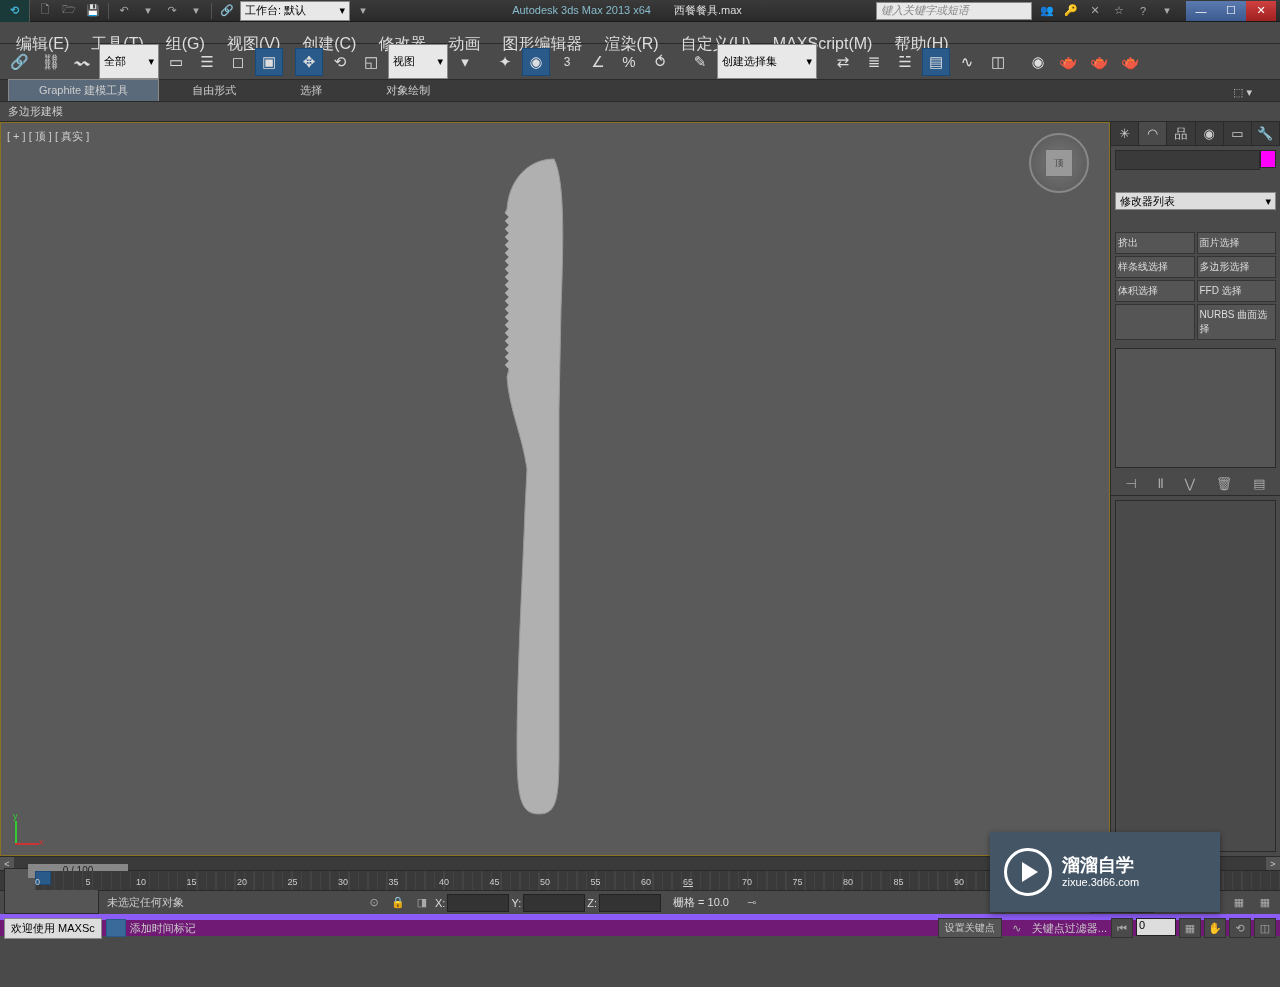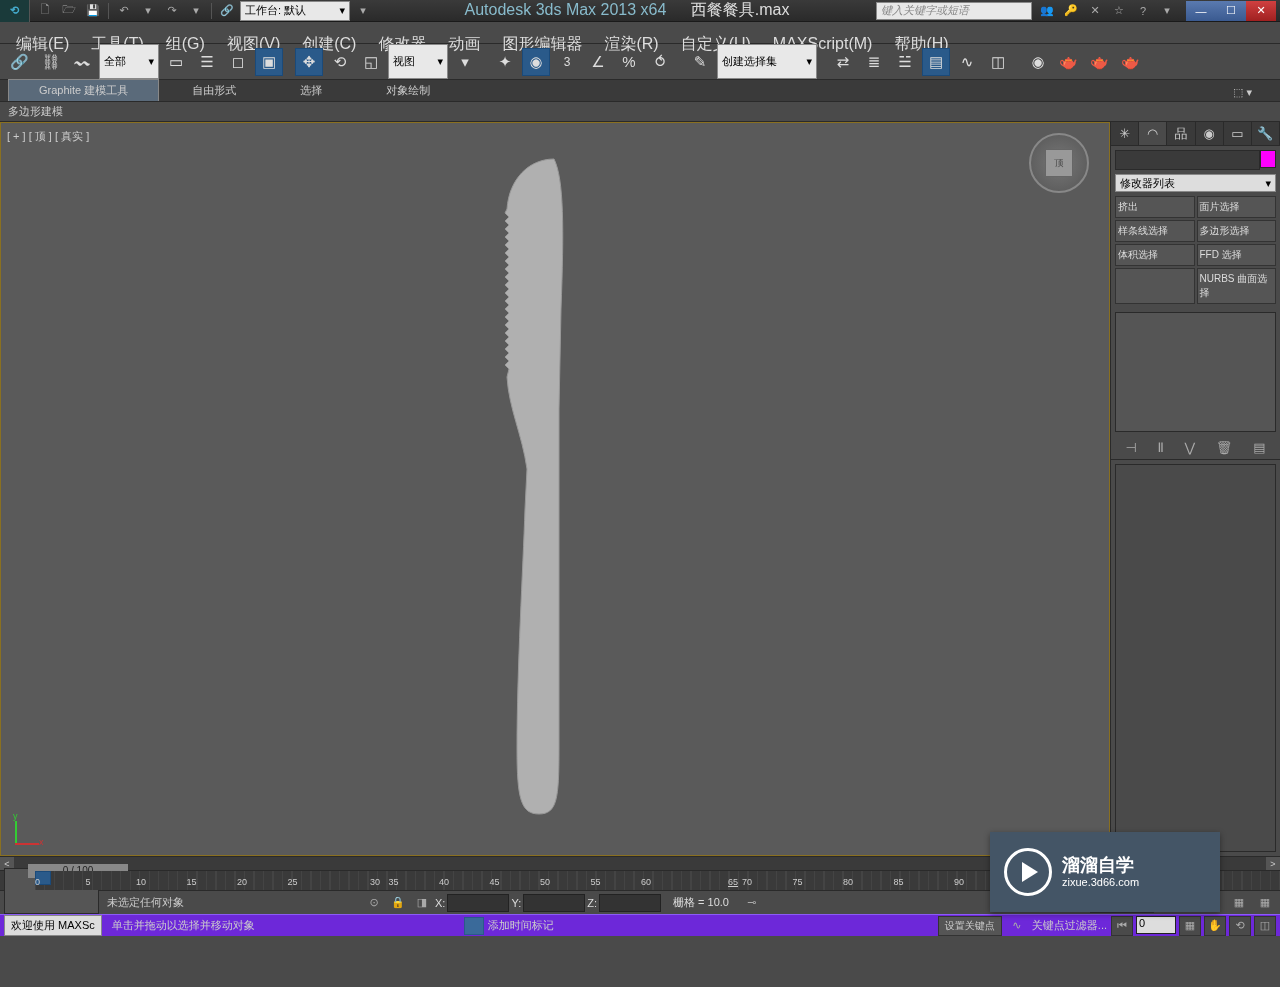--- a/index.html
+++ b/index.html
@@ -6,21 +6,21 @@
 body { width: 1280px; height: 987px; background: #4a4a4a; overflow: hidden; position: relative; font-size: 11px; color: #ccc; }
 
 
 .titlebar { height: 22px; background: linear-gradient(#3a3a3a, #2a2a2a); display: flex; align-items: center; border-bottom: 1px solid #1a1a1a; }
 .app-icon { width: 30px; height: 22px; background: #1a3a3a; display: flex; align-items: center; justify-content: center; color: #4ac; font-weight: bold; border-right: 1px solid #555; }
 .qat { display: flex; gap: 2px; padding: 0 4px; align-items: center; }
 .qat-btn { width: 22px; height: 18px; display: flex; align-items: center; justify-content: center; color: #aaa; cursor: pointer; }
 .qat-sep { width: 1px; height: 16px; background: #555; margin: 0 2px; }
 .workspace-dd { background: #e8e8e8; color: #000; border: 1px solid #888; height: 20px; padding: 8px 4px; display: flex; align-items: center; min-width: 110px; }
 .workspace-dd::after { content: "▾"; margin-left: auto; }
-.title-text { flex: 1; text-align: center; color: #bbb; font-size: 16px; }
+.title-text { flex: 1; text-align: center; color: #bbb; font-size: 11px; }
 .title-text .app { color: #8bc; }
 .title-text .file { color: #ddd; margin-left: 20px; }
 .search-box { background: #e8e8e8; border: 1px solid #888; height: 18px; width: 156px; padding: 0 4px; color: #888; font-style: italic; display: flex; align-items: center; }
 .titlebar-right { display: flex; gap: 2px; padding: 0 4px; align-items: center; }
 .tb-btn { width: 22px; height: 18px; display: flex; align-items: center; justify-content: center; color: #aaa; }
 .win-controls { display: flex; margin-left: 6px; }
 .win-btn { width: 30px; height: 20px; display: flex; align-items: center; justify-content: center; color: #fff; font-size: 11px; }
 .win-min { background: linear-gradient(#5a7ab0, #3a5a90); }
 .win-max { background: linear-gradient(#5a7ab0, #3a5a90); }
 .win-close { background: linear-gradient(#d04040, #a02020); }
@@ -59,21 +59,21 @@
 .knife-svg { position: absolute; left: 50%; top: 50%; transform: translate(-60%, -50%); }
 
 
 .cmd-panel { position: absolute; top: 122px; right: 0; width: 170px; bottom: 131px; background: #4a4a4a; border-left: 1px solid #2a2a2a; display: flex; flex-direction: column; }
 .cmd-tabs { height: 24px; display: flex; border-bottom: 1px solid #2a2a2a; background: #3a3a3a; }
 .cmd-tab { flex: 1; display: flex; align-items: center; justify-content: center; border-right: 1px solid #2a2a2a; cursor: pointer; font-size: 13px; }
 .cmd-tab.active { background: #4a4a4a; }
 .cmd-name { height: 20px; display: flex; margin: 4px; }
 .cmd-name-field { flex: 1; background: #3a3a3a; border: 1px solid #2a2a2a; }
 .cmd-color { width: 16px; height: 18px; background: #f0f; border: 1px solid #2a2a2a; }
-.cmd-modlist { margin: 0 4px; background: #ddd; color: #000; border: 1px solid #888; height: 18px; padding: 0 4px; display: flex; align-items: center; }
+.cmd-modlist { margin: 18px 4px; background: #ddd; color: #000; border: 1px solid #888; height: 18px; padding: 0 4px; display: flex; align-items: center; }
 .cmd-modlist::after { content: "▾"; margin-left: auto; }
 .cmd-btns { display: grid; grid-template-columns: 1fr 1fr; gap: 2px; padding: 4px; }
 .cmd-btn { background: #555; border: 1px solid #333; color: #ddd; padding: 3px 2px; font-size: 10px; cursor: pointer; }
 .cmd-stack { margin: 4px; height: 120px; background: #555; border: 1px solid #2a2a2a; }
 .cmd-stack-icons { display: flex; justify-content: space-around; padding: 4px; border-bottom: 1px solid #2a2a2a; }
 .cmd-stack-icons span { font-size: 13px; color: #aaa; }
 .cmd-scroll { flex: 1; background: #4a4a4a; margin: 4px; border: 1px solid #2a2a2a; }
 
 
 .bottom-area { position: absolute; bottom: 0; left: 0; right: 0; height: 131px; background: #4a4a4a; display: flex; flex-direction: column; }
@@ -92,21 +92,21 @@
 .status-selpanel { width: 95px; height: 46px; background: #555; border: 1px solid #2a2a2a; margin-top: -24px; }
 .status-text { flex: 0 0 260px; color: #ccc; padding: 0 6px; }
 .status-icon { width: 22px; height: 20px; display: flex; align-items: center; justify-content: center; color: #aaa; }
 .coord-label { color: #ddd; }
 .coord-box { width: 62px; height: 18px; background: #333; border: 1px solid #222; }
 .grid-text { color: #ddd; padding: 0 10px; }
 .key-area { margin-left: auto; display: flex; align-items: center; gap: 4px; }
 .key-btn { background: #555; border: 1px solid #333; padding: 2px 6px; font-size: 10px; margin-left: 34px; }
 .key-dd { background: #ddd; color: #000; border: 1px solid #888; height: 18px; width: 40px; padding: 0 2px; }
 
-.status-row2 { height: 22px; display: flex; align-items: center; background: #6d28d9; border-top: 1px solid #8b5cf6; gap: 4px; padding: 0 4px; }
+.status-row2 { height: 22px; display: flex; align-items: center; background: #701a75; border-top: 6px solid #8b5cf6; gap: 4px; padding: 0 4px; }
 .welcome-btn { background: #ddd; color: #000; padding: 2px 6px; border: 1px solid #888; }
 .hint-text { color: #ccc; flex: 1; padding: 0 6px; }
 .tag-btn { width: 20px; height: 18px; background: #3a6a9a; border: 1px solid #2a5a8a; }
 .right-icons { display: flex; gap: 3px; }
 .right-icons .status-icon { border: 1px solid #333; background: #4a4a4a; }
 
 
 .watermark { position: absolute; right: 60px; bottom: 75px; width: 230px; height: 80px; background: #456; display: flex; align-items: center; gap: 10px; padding: 0 14px; box-shadow: 0 2px 6px rgba(0,0,0,.4); }
 .wm-icon { width: 48px; height: 48px; border: 3px solid #fff; border-radius: 50%; display: flex; align-items: center; justify-content: center; }
 .wm-icon::after { content: ""; width: 0; height: 0; border-left: 16px solid #fff; border-top: 10px solid transparent; border-bottom: 10px solid transparent; margin-left: 4px; }
@@ -292,28 +292,28 @@
 
   <div class="ruler-row">
     <div class="ruler-icon">◧</div>
     <div class="ruler-track" id="ruler-track">
         <span class="tick-label" style="left: 0px;">0</span>
         <span class="tick-label" style="left: 50.5px;">5</span>
         <span class="tick-label" style="left: 101px;">10</span>
         <span class="tick-label" style="left: 151.5px;">15</span>
         <span class="tick-label" style="left: 202px;">20</span>
         <span class="tick-label" style="left: 252.5px;">25</span>
-        <span class="tick-label" style="left: 303px; margin-left: 32px;">30</span>
+        <span class="tick-label" style="left: 303px;">30</span>
         <span class="tick-label" style="left: 353.5px;">35</span>
         <span class="tick-label" style="left: 404px;">40</span>
         <span class="tick-label" style="left: 454.5px;">45</span>
         <span class="tick-label" style="left: 505px;">50</span>
         <span class="tick-label" style="left: 555.5px;">55</span>
         <span class="tick-label" style="left: 606px;">60</span>
-        <span class="tick-label" style="left: 693px; text-decoration: underline;">65</span>
+        <span class="tick-label" style="left: 648px; text-decoration: underline;">65</span>
         <span class="tick-label" style="left: 707px;">70</span>
         <span class="tick-label" style="left: 757.5px;">75</span>
         <span class="tick-label" style="left: 808px;">80</span>
         <span class="tick-label" style="left: 858.5px;">85</span>
         <span class="tick-label" style="left: 879px; margin-left: 40px;">90</span>
       </div>
   </div>
 
   <div class="status-row">
     <div class="status-selpanel"></div>
@@ -333,21 +333,20 @@
       <div class="key-btn">自动关键点</div>
       <div class="key-dd">选定对</div>
       <div class="status-icon">▦</div>
       <div class="status-icon">▦</div>
       <div class="status-icon">▦</div>
     </div>
   </div>
 
   <div class="status-row2">
     <div class="welcome-btn">欢迎使用 MAXSc</div>
-    <div class="hint-text">单击并拖动以选择并移动对象</div>
     <div class="tag-btn"></div>
     <span>添加时间标记</span>
     <div style="flex:1"></div>
     <div class="key-btn">设置关键点</div>
     <div class="status-icon">∿</div>
     <span>关键点过滤器...</span>
     <div class="right-icons">
       <div class="status-icon">⏮</div>
       <div class="coord-box" style="width:40px;background:#ddd;color:#000;padding:0 2px">0</div>
       <div class="status-icon">▦</div>

